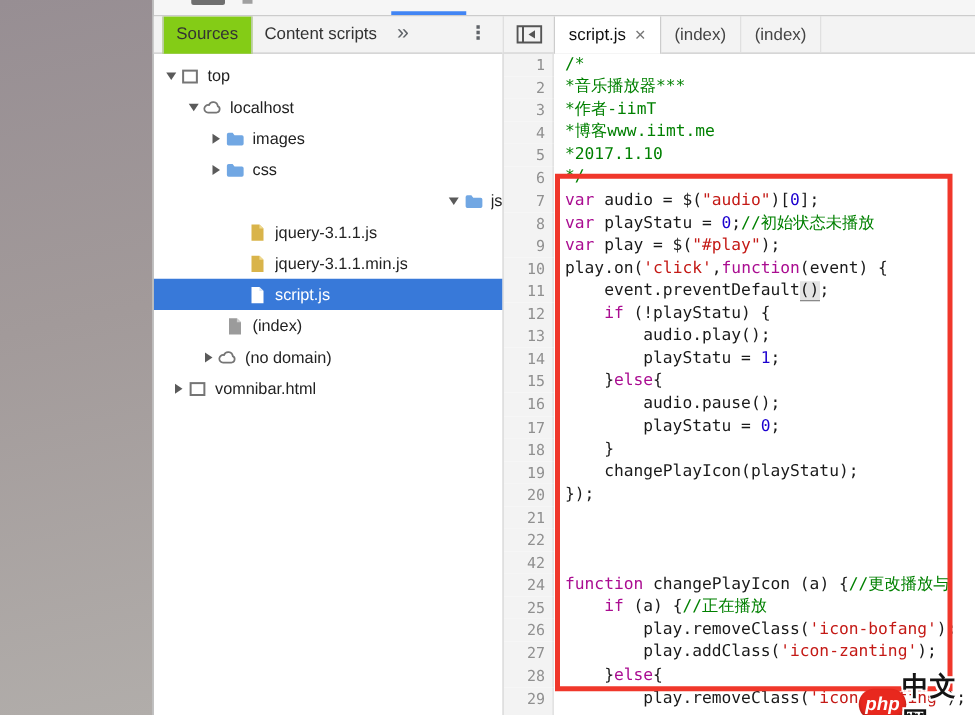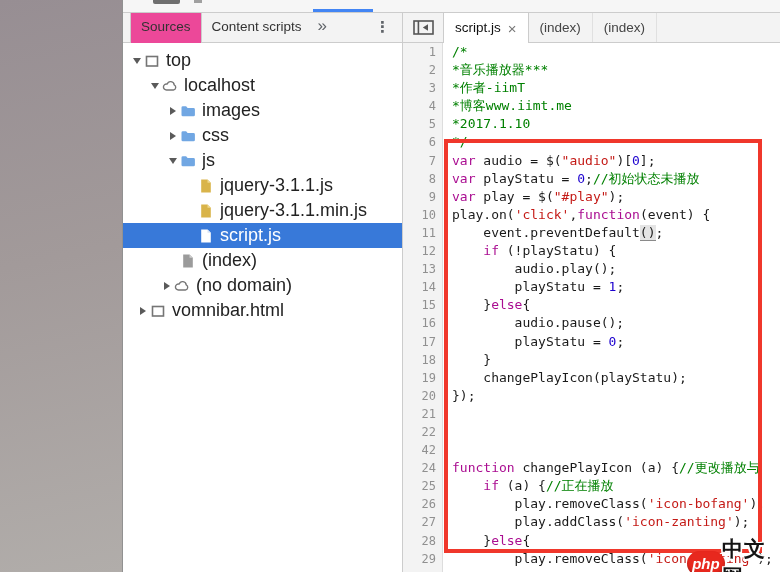--- a/index.html
+++ b/index.html
@@ -27,25 +27,25 @@
   .frag2{position:absolute;left:71px;top:0;width:8px;height:3px;background:#a0a0a0;}
   .tab-indicator{position:absolute;left:190px;bottom:0;width:60px;height:3px;}
   .panes{flex:1;display:flex;min-height:0;}
   
   .sidebar{width:279px;flex:none;border-right:1px solid #ccc;display:flex;flex-direction:column;background:#fff;}
   .tabbar{
     height:29px;flex:none;background:#f3f3f3;border-bottom:1px solid #ccc;
     display:flex;align-items:stretch;font-size:13.5px;color:#333;
   }
   .nav-tab{padding:0 10px;line-height:28px;white-space:nowrap;cursor:default;}
-  .nav-tab.active{background:#ec4899;border-left:1px solid #ccc;border-right:1px solid #ccc;margin-bottom:-1px;}
+  .nav-tab.active{background:#84cc16;border-left:1px solid #ccc;border-right:1px solid #ccc;margin-bottom:-1px;}
   .tab-spacer{margin-left:7px;}
   .chevron{line-height:26px;font-size:17px;color:#5f6368;padding:0 6px;}
   .kebab{margin-left:auto;margin-right:12px;line-height:28px;font-size:15px;color:#5f6368;letter-spacing:0;font-weight:bold;}
-  .tree{flex:1;padding-top:5px;font-size:18px;color:#222;overflow:hidden;}
+  .tree{flex:1;padding-top:5px;font-size:13px;color:#222;overflow:hidden;}
   .trow{height:25px;display:flex;align-items:center;white-space:nowrap;}
   .trow.selected{background:var(--selection-blue);color:#fff;}
   .arrow{width:15px;flex:none;display:flex;align-items:center;justify-content:center;}
   .arrow .tri-exp{width:0;height:0;border-left:4.5px solid transparent;border-right:4.5px solid transparent;border-top:6px solid #5a5a5a;}
   .arrow .tri-col{width:0;height:0;border-top:4.5px solid transparent;border-bottom:4.5px solid transparent;border-left:6px solid #5a5a5a;}
   .ticon{width:17px;height:16px;flex:none;margin-right:5px;display:flex;align-items:center;}
   .tlabel{overflow:hidden;}
   
   .editor{flex:1;display:flex;flex-direction:column;min-width:0;}
   .ed-tabbar{height:29px;flex:none;background:#f3f3f3;border-bottom:1px solid #ccc;display:flex;align-items:stretch;font-size:13.5px;color:#444;}
@@ -145,21 +145,21 @@
               <span class="arrow">
                 <span class="tri-col"></span>
               </span>
               <span class="ticon">
                 <svg width="16" height="16" viewBox="0 0 16 16">
                   <path d="M1.5 4.6 q0-1.4 1.4-1.4 h3.2 l1.5 1.9 h5.9 q1.4 0 1.4 1.4 v5.4 q0 1.4-1.4 1.4 h-10.6 q-1.4 0-1.4-1.4 z" fill="#71a7e3"></path>
                 </svg>
               </span>
               <span class="tlabel">css</span>
             </div>
-            <div class="trow" style="padding-left: 42px;">
+            <div class="trow" style="padding-left: 42px; justify-content: flex-end;">
               <span class="arrow">
                 <span class="tri-exp"></span>
               </span>
               <span class="ticon">
                 <svg width="16" height="16" viewBox="0 0 16 16">
                   <path d="M1.5 4.6 q0-1.4 1.4-1.4 h3.2 l1.5 1.9 h5.9 q1.4 0 1.4 1.4 v5.4 q0 1.4-1.4 1.4 h-10.6 q-1.4 0-1.4-1.4 z" fill="#71a7e3"></path>
                 </svg>
               </span>
               <span class="tlabel">js</span>
             </div>

